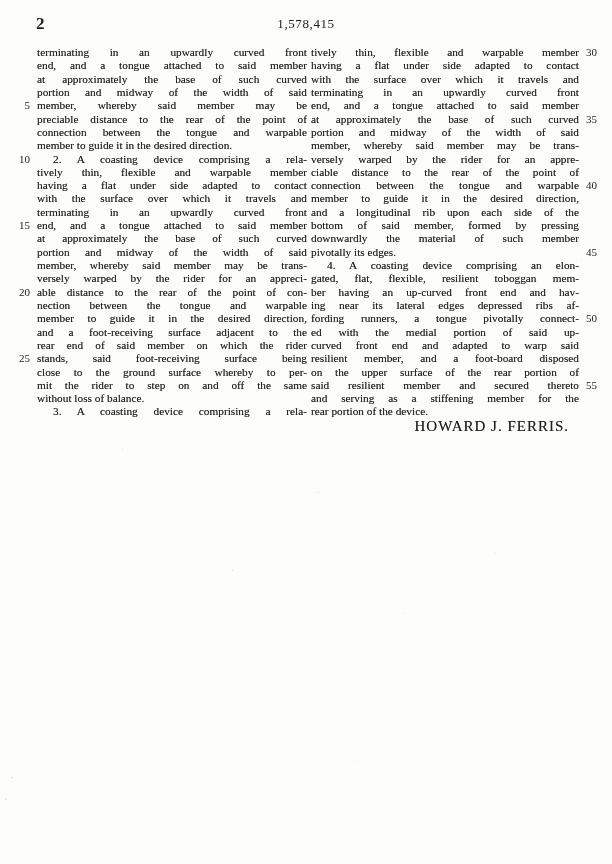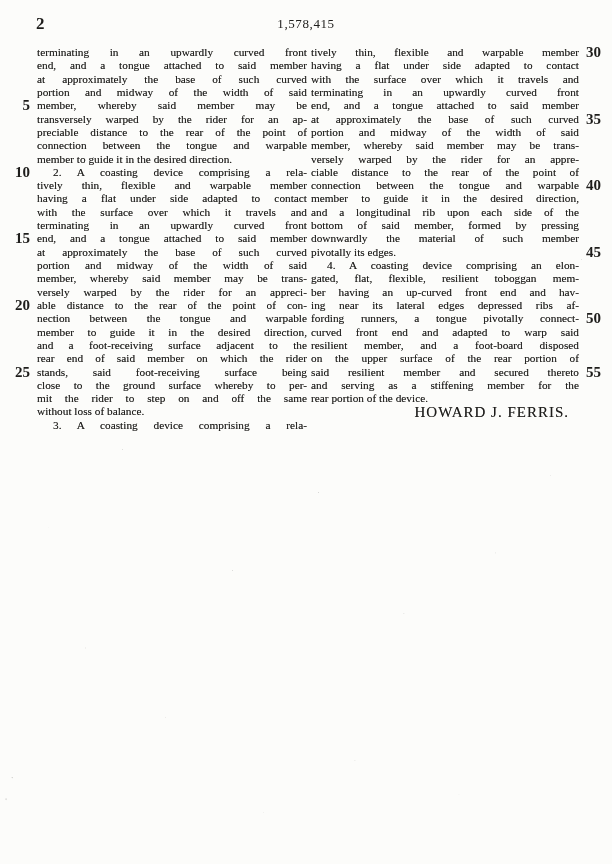--- a/index.html
+++ b/index.html
@@ -75,22 +75,22 @@
     display: flex;
   }
   .col-left { width: 300px; }
   .col-right { flex: 1; margin-left: 4px; }
   .row {
     display: flex;
     height: 13.32px;
     line-height: 13.3px;
   }
   .num {
-    font-size: 15px;
-    font-weight: 700;
+    font-size: 11px;
+    font-weight: 400;
     box-sizing: border-box;
     flex: none;
   }
   .col-left .num { width: 30px; padding-right: 7px; text-align: right; }
   .col-right .num { width: 28px; padding-left: 7px; text-align: left; }
   .txt {
     flex: 1;
     min-width: 0;
     font-size: 11.3px;
     text-align: justify;
@@ -136,24 +136,20 @@
           <div class="row">
             <span class="num"></span>
             <div class="txt">portion and midway of the width of said</div>
           </div>
           <div class="row">
             <span class="num">5</span>
             <div class="txt">member, whereby said member may be</div>
           </div>
           <div class="row">
             <span class="num"></span>
-            <div class="txt">transversely warped by the rider for an ap-</div>
-          </div>
-          <div class="row">
-            <span class="num"></span>
             <div class="txt">preciable distance to the rear of the point of</div>
           </div>
           <div class="row">
             <span class="num"></span>
             <div class="txt">connection between the tongue and warpable</div>
           </div>
           <div class="row">
             <span class="num"></span>
             <div class="txt para-end">member to guide it in the desired direction.</div>
           </div>
@@ -317,20 +313,24 @@
             <div class="txt">ber having an up-curved front end and hav-</div>
             <span class="num"></span>
           </div>
           <div class="row">
             <div class="txt">ing near its lateral edges depressed ribs af-</div>
             <span class="num"></span>
           </div>
           <div class="row">
             <div class="txt">fording runners, a tongue pivotally connect-</div>
             <span class="num">50</span>
+          </div>
+          <div class="row">
+            <div class="txt">ed with the medial portion of said up-</div>
+            <span class="num"></span>
           </div>
           <div class="row">
             <div class="txt">curved front end and adapted to warp said</div>
             <span class="num"></span>
           </div>
           <div class="row">
             <div class="txt">resilient member, and a foot-board disposed</div>
             <span class="num"></span>
           </div>
           <div class="row">

